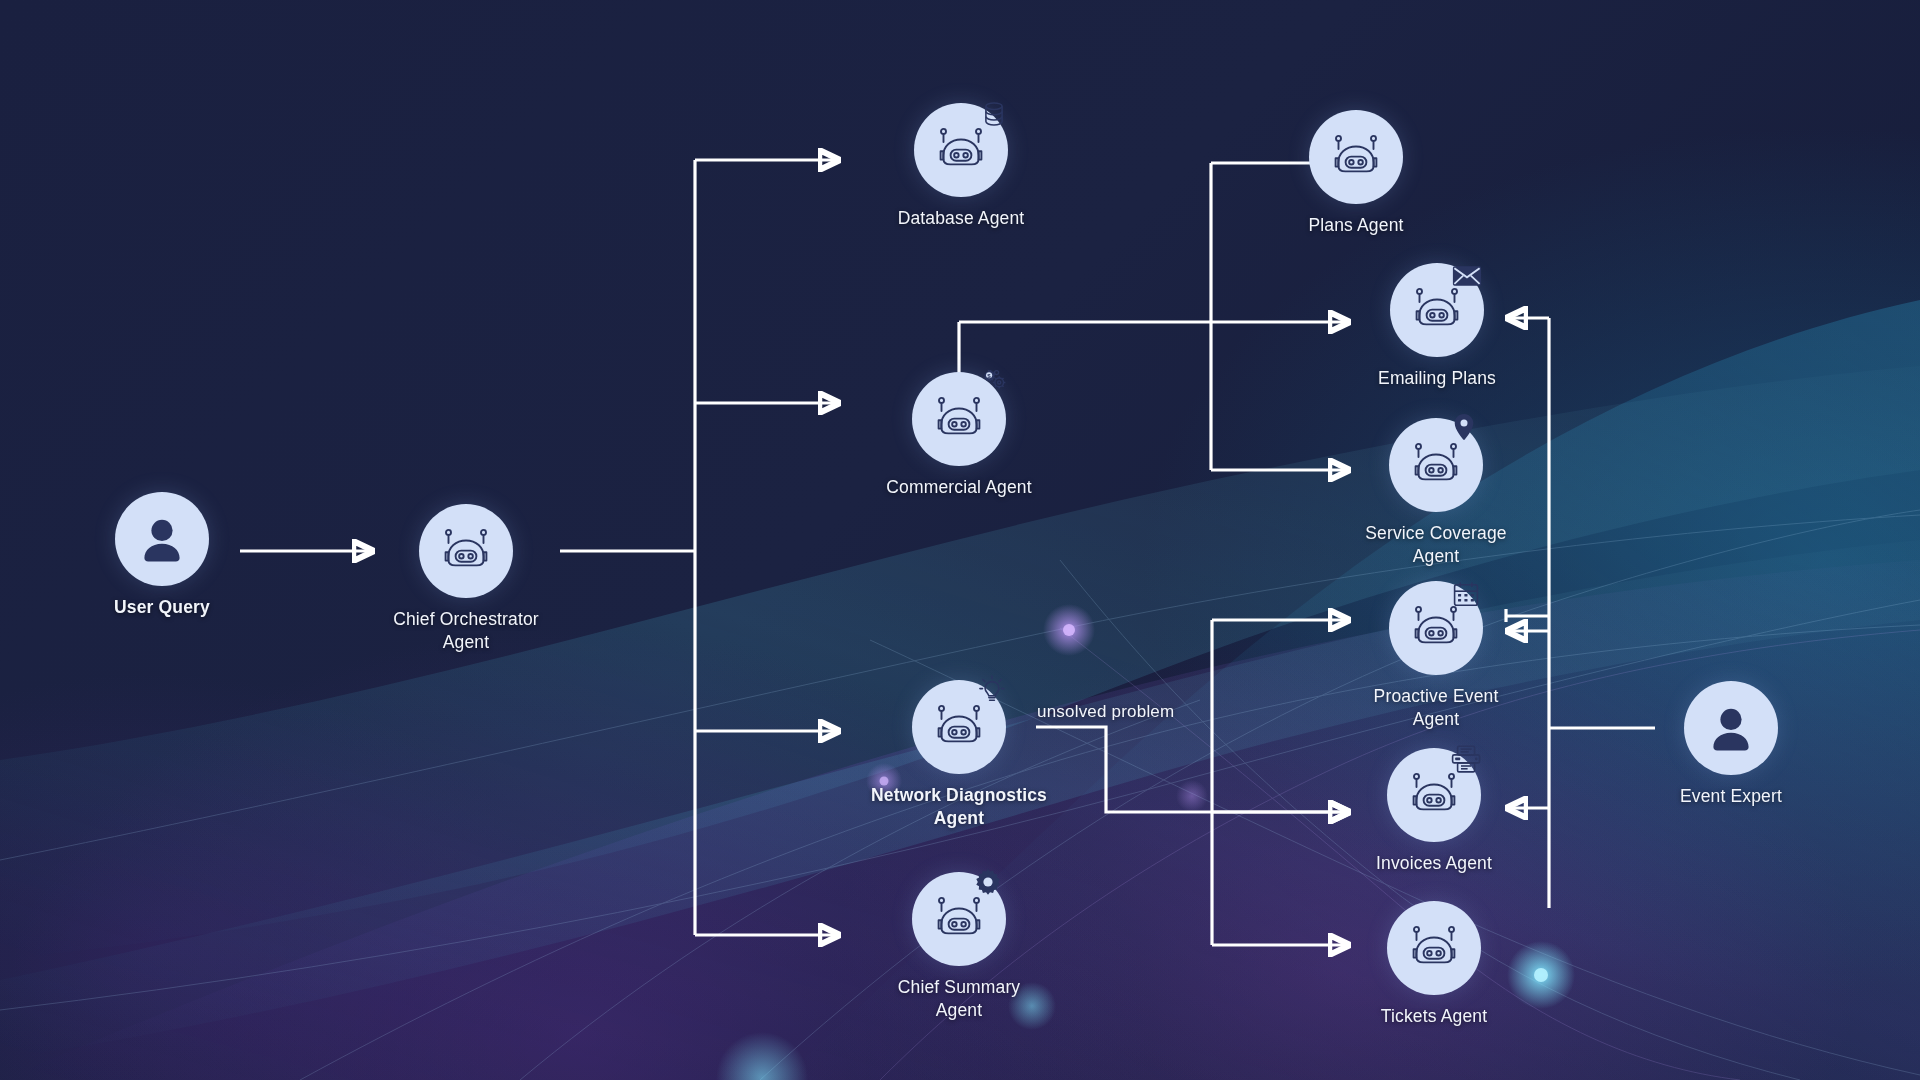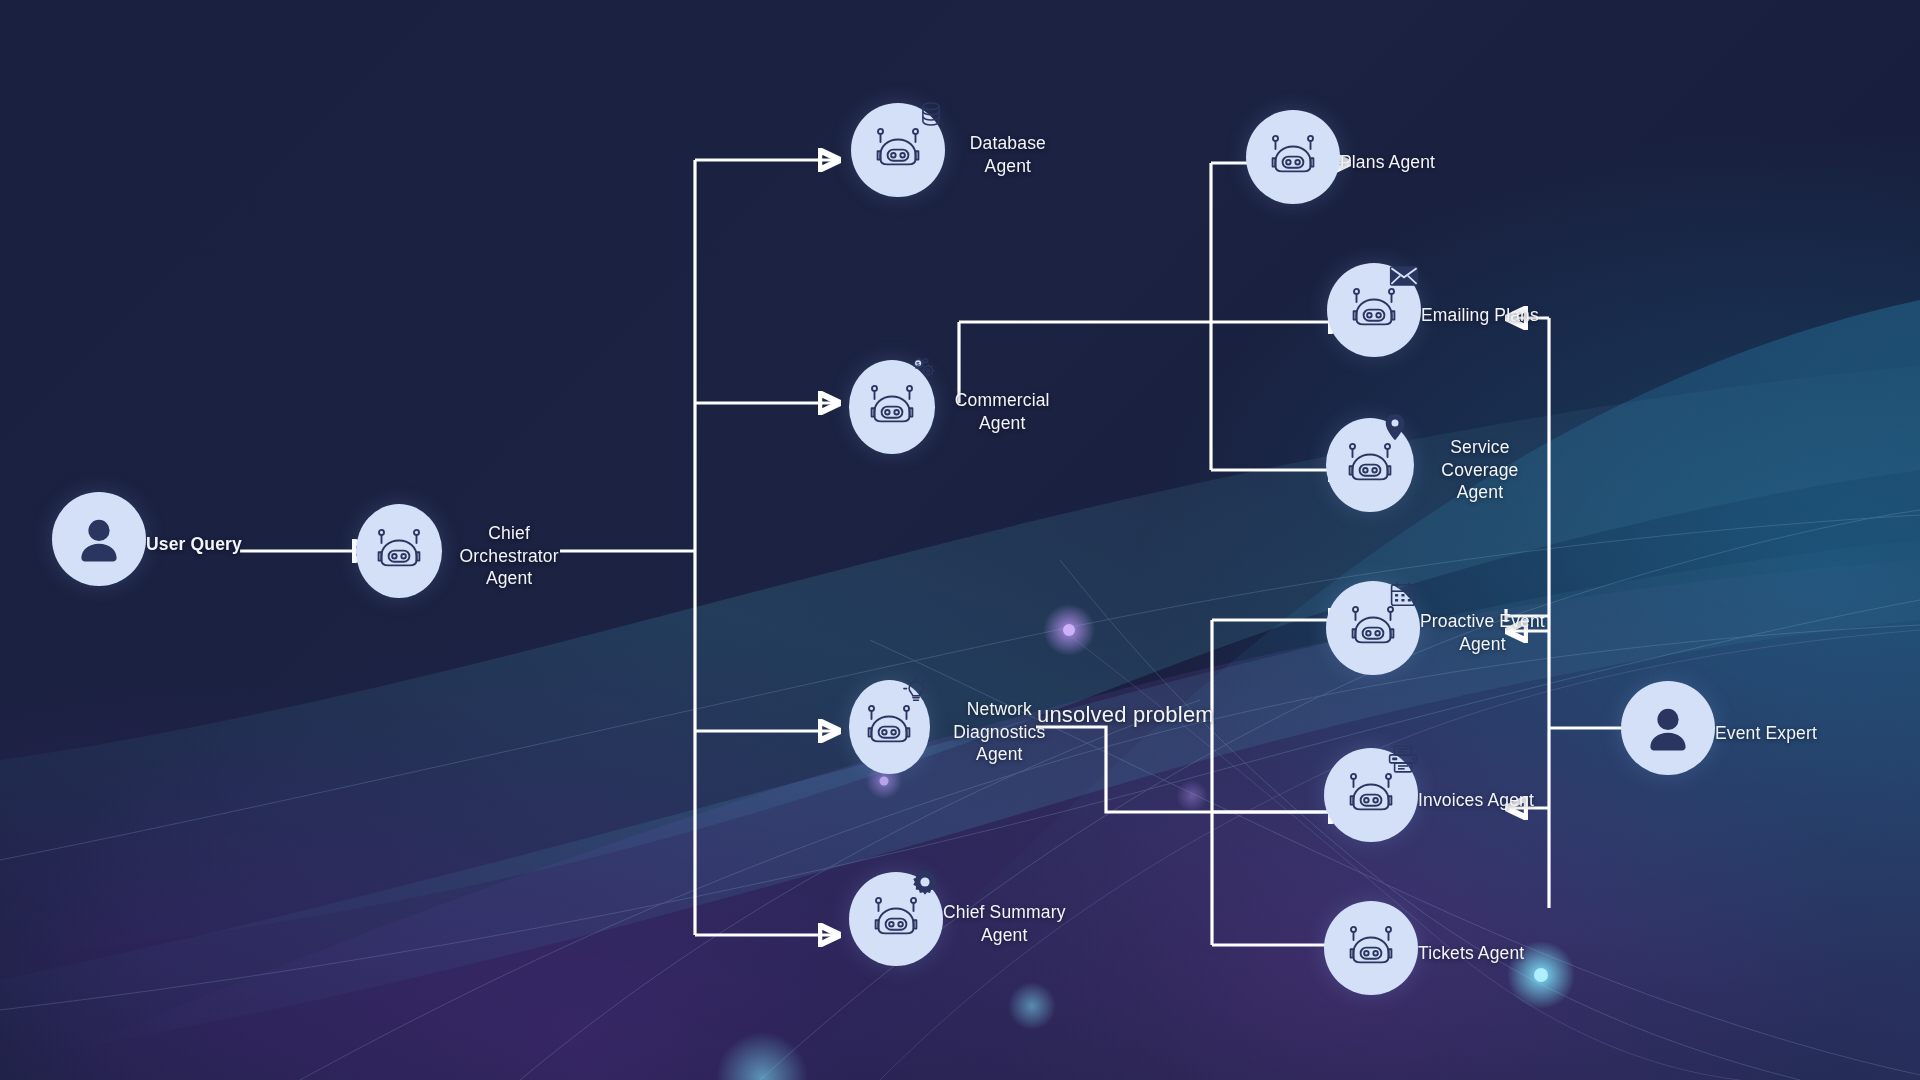--- a/index.html
+++ b/index.html
@@ -17,21 +17,21 @@
   .bg-base{
     background:
       radial-gradient(1100px 700px at 95% 52%, rgba(26,90,130,.55) 0%, rgba(26,90,130,0) 62%),
       radial-gradient(900px 640px at 30% 96%, rgba(72,40,120,.55) 0%, rgba(72,40,120,0) 64%),
       radial-gradient(780px 520px at 70% 90%, rgba(94,44,124,.40) 0%, rgba(94,44,124,0) 66%),
       radial-gradient(620px 420px at 8% 88%, rgba(60,36,110,.42) 0%, rgba(60,36,110,0) 66%),
       linear-gradient(135deg,#1a2040 0%,#1b2242 45%,#141a36 100%);
   }
 
   
-  .node{position:absolute;display:flex;flex-direction:row;align-items:center;}
+  .node{position:absolute;display:flex;flex-direction:column;align-items:center;}
   .avatar{
     border-radius:50%;
     background:#d3e0f8;
     display:flex;align-items:center;justify-content:center;
     position:relative;
     box-shadow:0 0 22px rgba(140,175,235,.20);
   }
   .avatar svg{display:block;}
   .badge{position:absolute;display:block;}
   .node-label{
@@ -42,21 +42,21 @@
     text-align:center;
     letter-spacing:.15px;
     white-space:pre-line;
     text-shadow:0 1px 4px rgba(0,0,0,.55);
   }
 
   
   .edge-label{
     position:absolute;
     color:#f2f5fb;
-    font-size:22px;
+    font-size:17px;
     letter-spacing:.2px;
     text-shadow:0 1px 4px rgba(0,0,0,.6);
     white-space:nowrap;
   }
 
   
   #edges{position:absolute;inset:0;width:1920px;height:1080px;}
   #edges path,#edges line{fill:none;stroke:#ffffff;stroke-width:3.2;}
 </style>
 </head>
@@ -224,21 +224,21 @@
         <ellipse cx="12" cy="5.2" rx="8.1" ry="3.3"></ellipse>
         <path d="M3.9,5.2 v5.2 c0,1.82 3.63,3.3 8.1,3.3 s8.1,-1.48 8.1,-3.3 v-5.2"></path>
         <path d="M3.9,10.4 v5.2 c0,1.82 3.63,3.3 8.1,3.3 s8.1,-1.48 8.1,-3.3 v-5.2"></path>
         <path d="M3.9,15.6 v5.0 c0,1.82 3.63,3.3 8.1,3.3 s8.1,-1.48 8.1,-3.3 v-5.0"></path>
       </g>
             </svg>
           </span>
         </div>
         <div class="node-label">Database Agent</div>
       </div>
-      <div class="node" style="left: 849px; top: 360px; width: 220px;">
+      <div class="node" style="left: 849px; top: 372px; width: 220px;">
         <div class="avatar" style="width: 94px; height: 94px;">
           <svg width="56" height="46" viewBox="0 0 56 46" aria-hidden="true">
     <g fill="none" stroke="#2a3560" stroke-width="1.9" stroke-linecap="round" stroke-linejoin="round">
       <circle cx="10.5" cy="4.4" r="2.5"></circle>
               <path d="M10.5,7 L10.5,15"></path>
       <circle cx="45.5" cy="4.4" r="2.5"></circle>
               <path d="M45.5,7 L45.5,15"></path>
       <path d="M28,12.5 C38.3,12.5 45.6,19.2 45.6,28.4 L45.6,31.4 C45.6,35.1 42.9,37.4 38.6,37.4 L17.4,37.4 C13.1,37.4 10.4,35.1 10.4,31.4 L10.4,28.4 C10.4,19.2 17.7,12.5 28,12.5 Z"></path>
       <rect x="17.6" y="22.6" width="20.8" height="11.2" rx="5.6"></rect>
       <circle cx="23.4" cy="28.2" r="2.25"></circle>
@@ -260,21 +260,21 @@
         <path d="M23.2,8.2 v1.6 M23.2,19 v1.6 M17,14.4 h1.6 M27.8,14.4 h1.6 M18.9,10.1 l1.15,1.15 M26.35,17.55 l1.15,1.15 M27.5,10.1 l-1.15,1.15 M20.05,17.55 l-1.15,1.15"></path>
       </g>
       <g fill="none" stroke="#2a3560" stroke-width="1.35">
         <circle cx="20.6" cy="4.6" r="2.0"></circle>
       </g>
             </svg>
           </span>
         </div>
         <div class="node-label">Commercial Agent</div>
       </div>
-      <div class="node" style="left: 849px; top: 680px; width: 220px;">
+      <div class="node" style="left: 849px; top: 680px; width: 220px; font-weight: bold;">
         <div class="avatar" style="width: 94px; height: 94px;">
           <svg width="56" height="46" viewBox="0 0 56 46" aria-hidden="true">
     <g fill="none" stroke="#2a3560" stroke-width="1.9" stroke-linecap="round" stroke-linejoin="round">
       <circle cx="10.5" cy="4.4" r="2.5"></circle>
               <path d="M10.5,7 L10.5,15"></path>
       <circle cx="45.5" cy="4.4" r="2.5"></circle>
               <path d="M45.5,7 L45.5,15"></path>
       <path d="M28,12.5 C38.3,12.5 45.6,19.2 45.6,28.4 L45.6,31.4 C45.6,35.1 42.9,37.4 38.6,37.4 L17.4,37.4 C13.1,37.4 10.4,35.1 10.4,31.4 L10.4,28.4 C10.4,19.2 17.7,12.5 28,12.5 Z"></path>
       <rect x="17.6" y="22.6" width="20.8" height="11.2" rx="5.6"></rect>
       <circle cx="23.4" cy="28.2" r="2.25"></circle>

